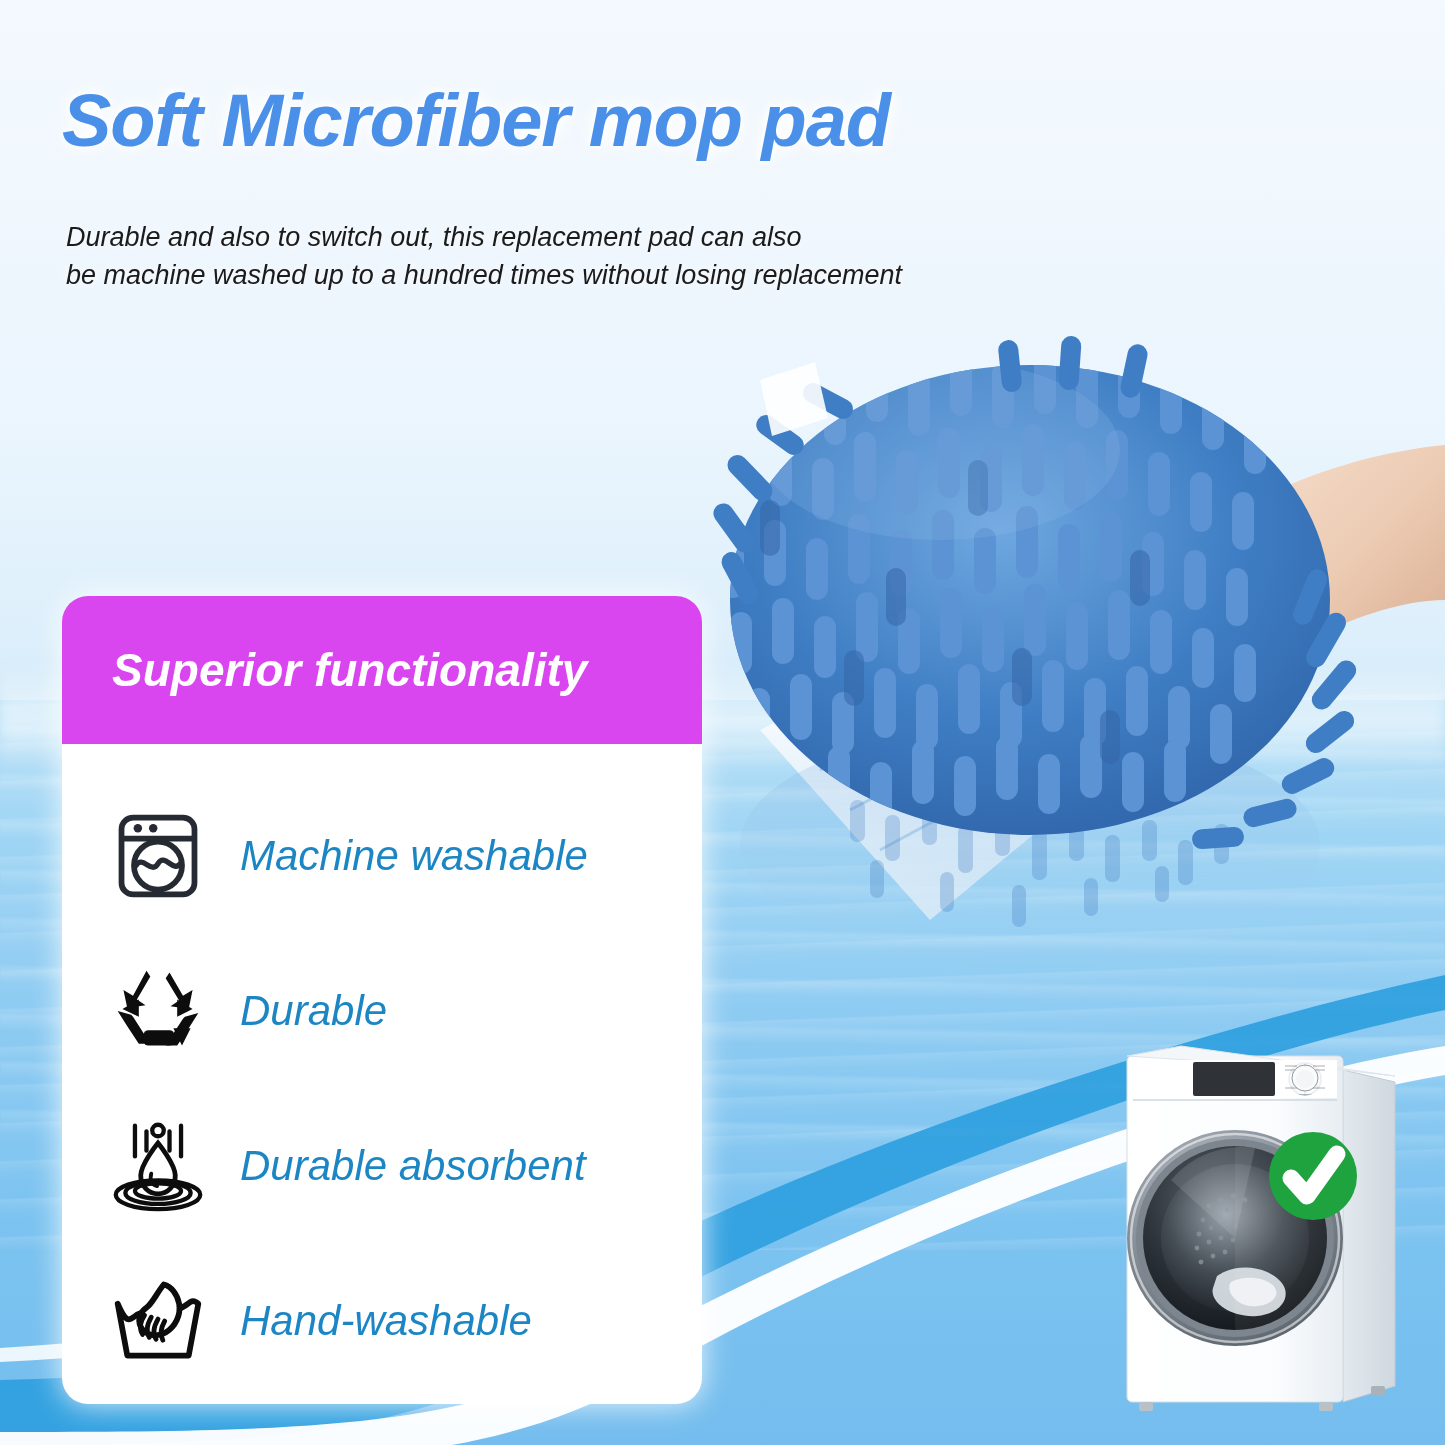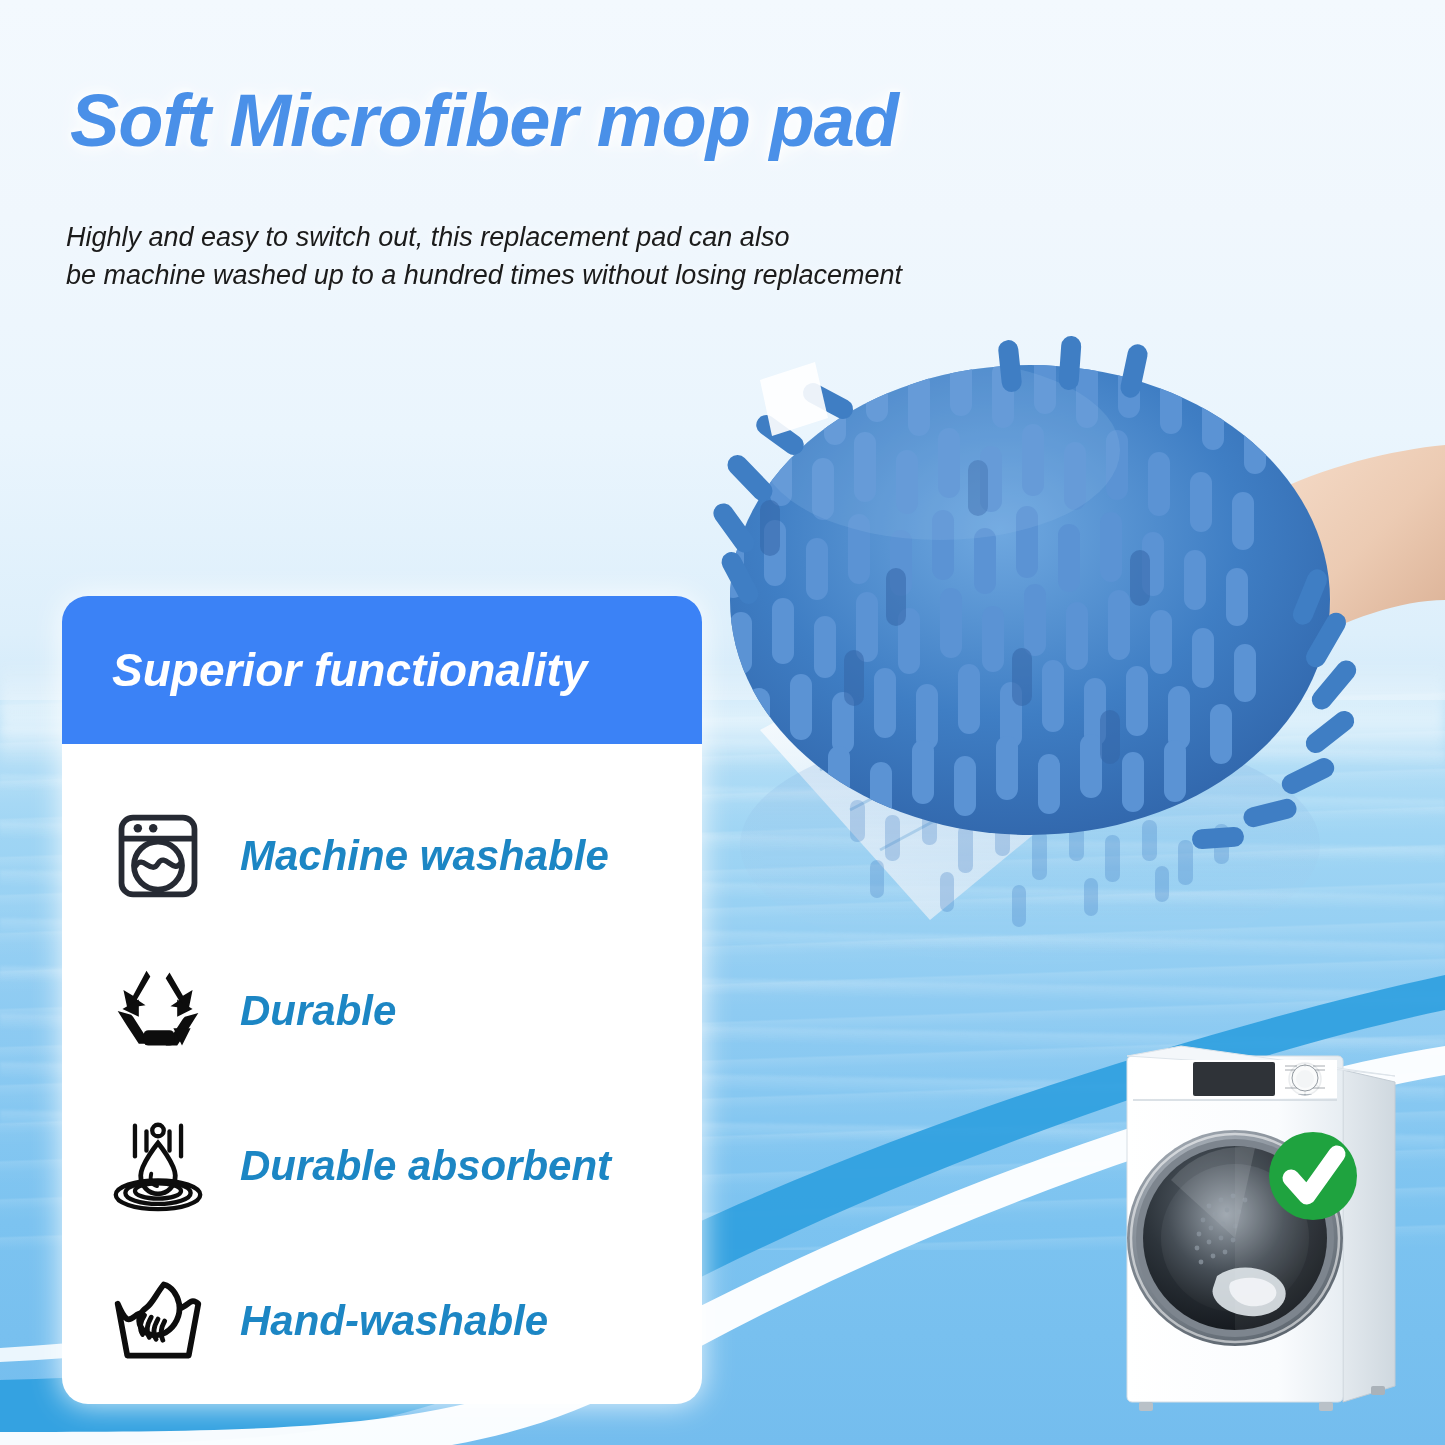--- a/index.html
+++ b/index.html
@@ -45,62 +45,62 @@
     position:absolute;left:0;top:660px;width:1445px;height:110px;
     background:linear-gradient(180deg,rgba(255,255,255,0) 0%,rgba(255,255,255,.55) 55%,rgba(255,255,255,0) 100%);
     filter:blur(6px);
   }
 
   
   .swoosh{position:absolute;left:0;top:0;width:1445px;height:1445px;}
 
   
   .title{
-    position:absolute;left:70px;top:82px;width:1200px;
+    position:absolute;left:62px;top:82px;width:1200px;
     font-size:74px;font-weight:bold;font-style:italic;
     color:#4a90e8;letter-spacing:-1px;line-height:1.06;
     text-shadow:0 0 14px #ffffff, 0 0 24px #ffffff, 0 0 6px #ffffff;
     white-space:nowrap;
   }
   .subtitle{
     position:absolute;left:66px;top:218px;width:1050px;
     font-size:27px;font-style:italic;color:#1b1b1b;line-height:1.42;
     text-shadow:0 0 10px rgba(255,255,255,.9);
   }
 
   
   .card{
     position:absolute;left:62px;top:596px;width:640px;height:808px;
     border-radius:26px;overflow:hidden;
     background:#ffffff;
     box-shadow:0 0 30px rgba(255,255,255,.85);
   }
   .card-header{
     height:148px;width:100%;
-    background:#3b82f6;
+    background:#d946ef;
     display:flex;align-items:center;
   }
   .card-header-text{
     margin-left:50px;color:#ffffff;font-size:46px;font-weight:bold;
     font-style:italic;letter-spacing:0px;white-space:nowrap;
   }
   .card-body{
     padding:34px 0 0 0;
     display:flex;flex-direction:column;
   }
   .feature-row{
     display:flex;align-items:center;height:155px;padding-left:36px;
   }
   .feature-icon{
     width:120px;min-width:120px;height:104px;
     display:flex;align-items:center;justify-content:center;
   }
   .feature-label{
     margin-left:22px;font-size:42px;font-style:italic;color:#1c86c4;
-    white-space:nowrap;line-height:1;font-weight:bold;
+    white-space:nowrap;line-height:1;
   }
 
   
   .mop-photo{position:absolute;left:700px;top:300px;width:745px;height:700px;}
 
   
   .washer{position:absolute;left:1105px;top:1030px;width:300px;height:400px;}
 </style>
 </head>
 <body>
@@ -405,21 +405,21 @@
     </g>
 
     <g>
       <circle cx="208" cy="146" r="44" fill="#1fa33f"></circle>
       <path d="M186,148 L202,166 L232,124" fill="none" stroke="#ffffff" stroke-width="17" stroke-linecap="round" stroke-linejoin="round"></path>
     </g>
   </svg>
 
   <div class="title">Soft Microfiber mop pad</div>
   <div class="subtitle">
-    <div>Highly and easy to switch out, this replacement pad can also</div>
+    <div>Durable and also to switch out, this replacement pad can also</div>
     <div>be machine washed up to a hundred times without losing replacement</div>
   </div>
 
   <div class="card">
     <div class="card-header">
       <div class="card-header-text">Superior functionality</div>
     </div>
     <div class="card-body">
 
       <div class="feature-row">

